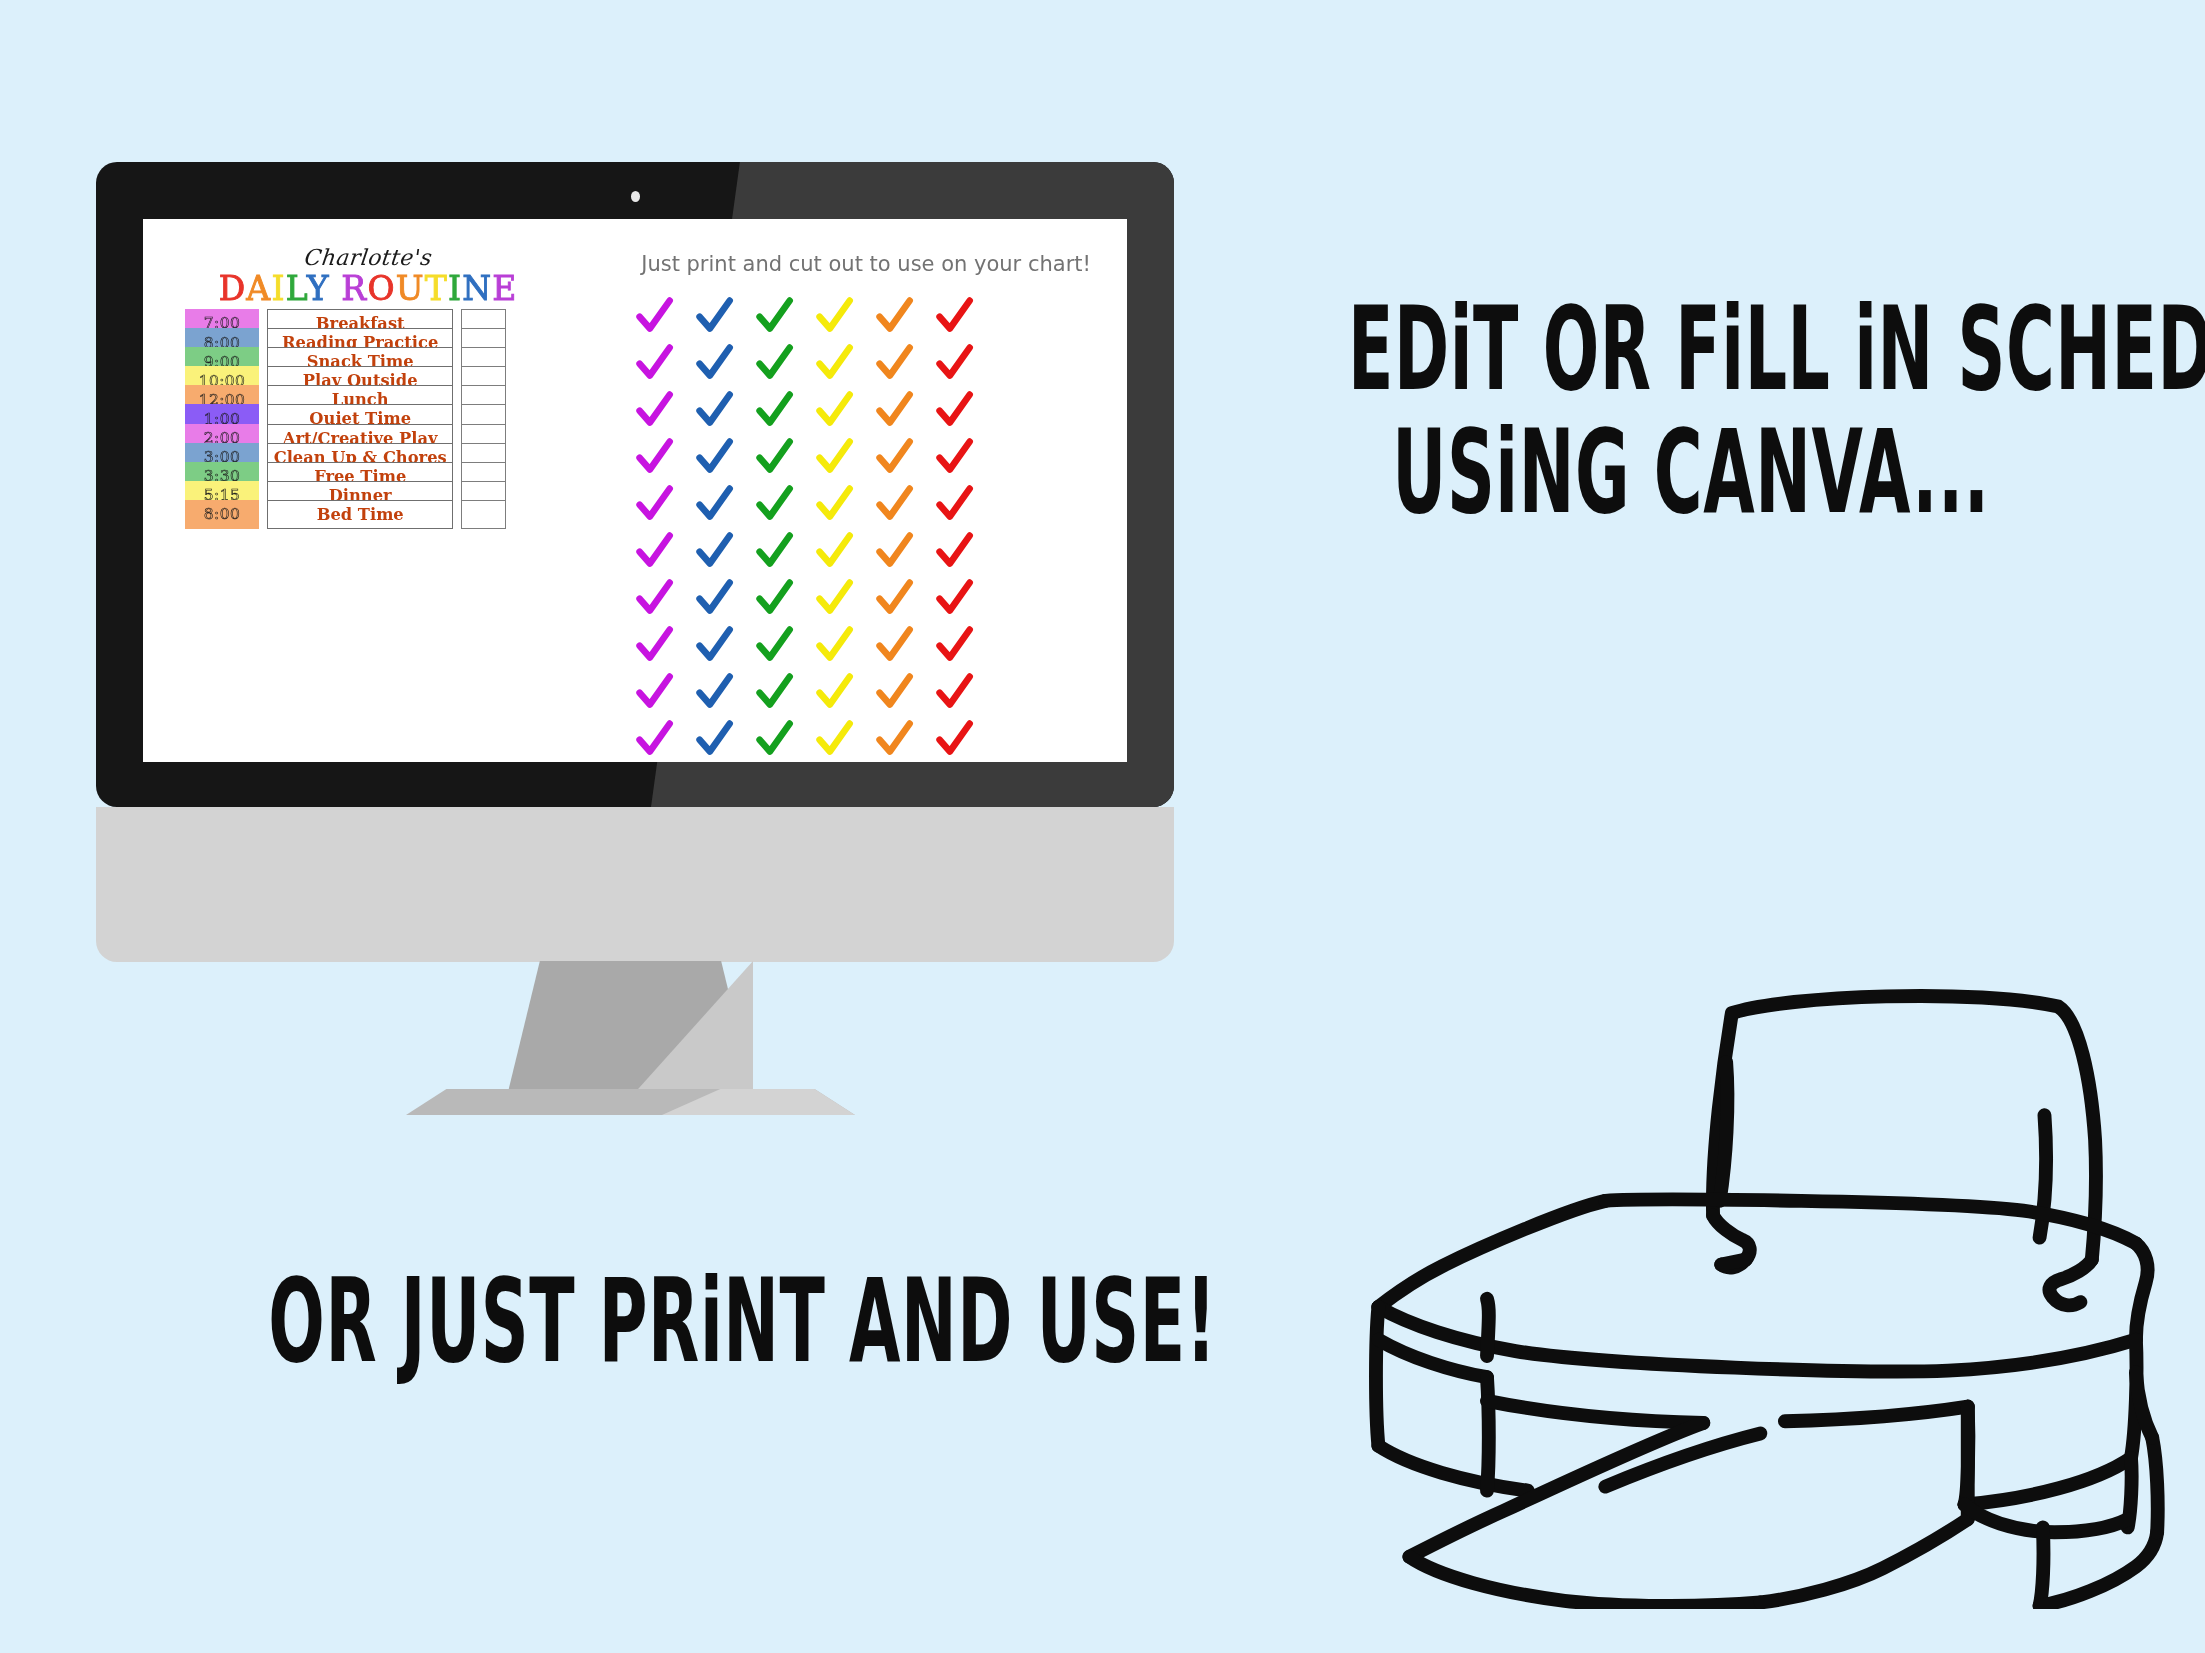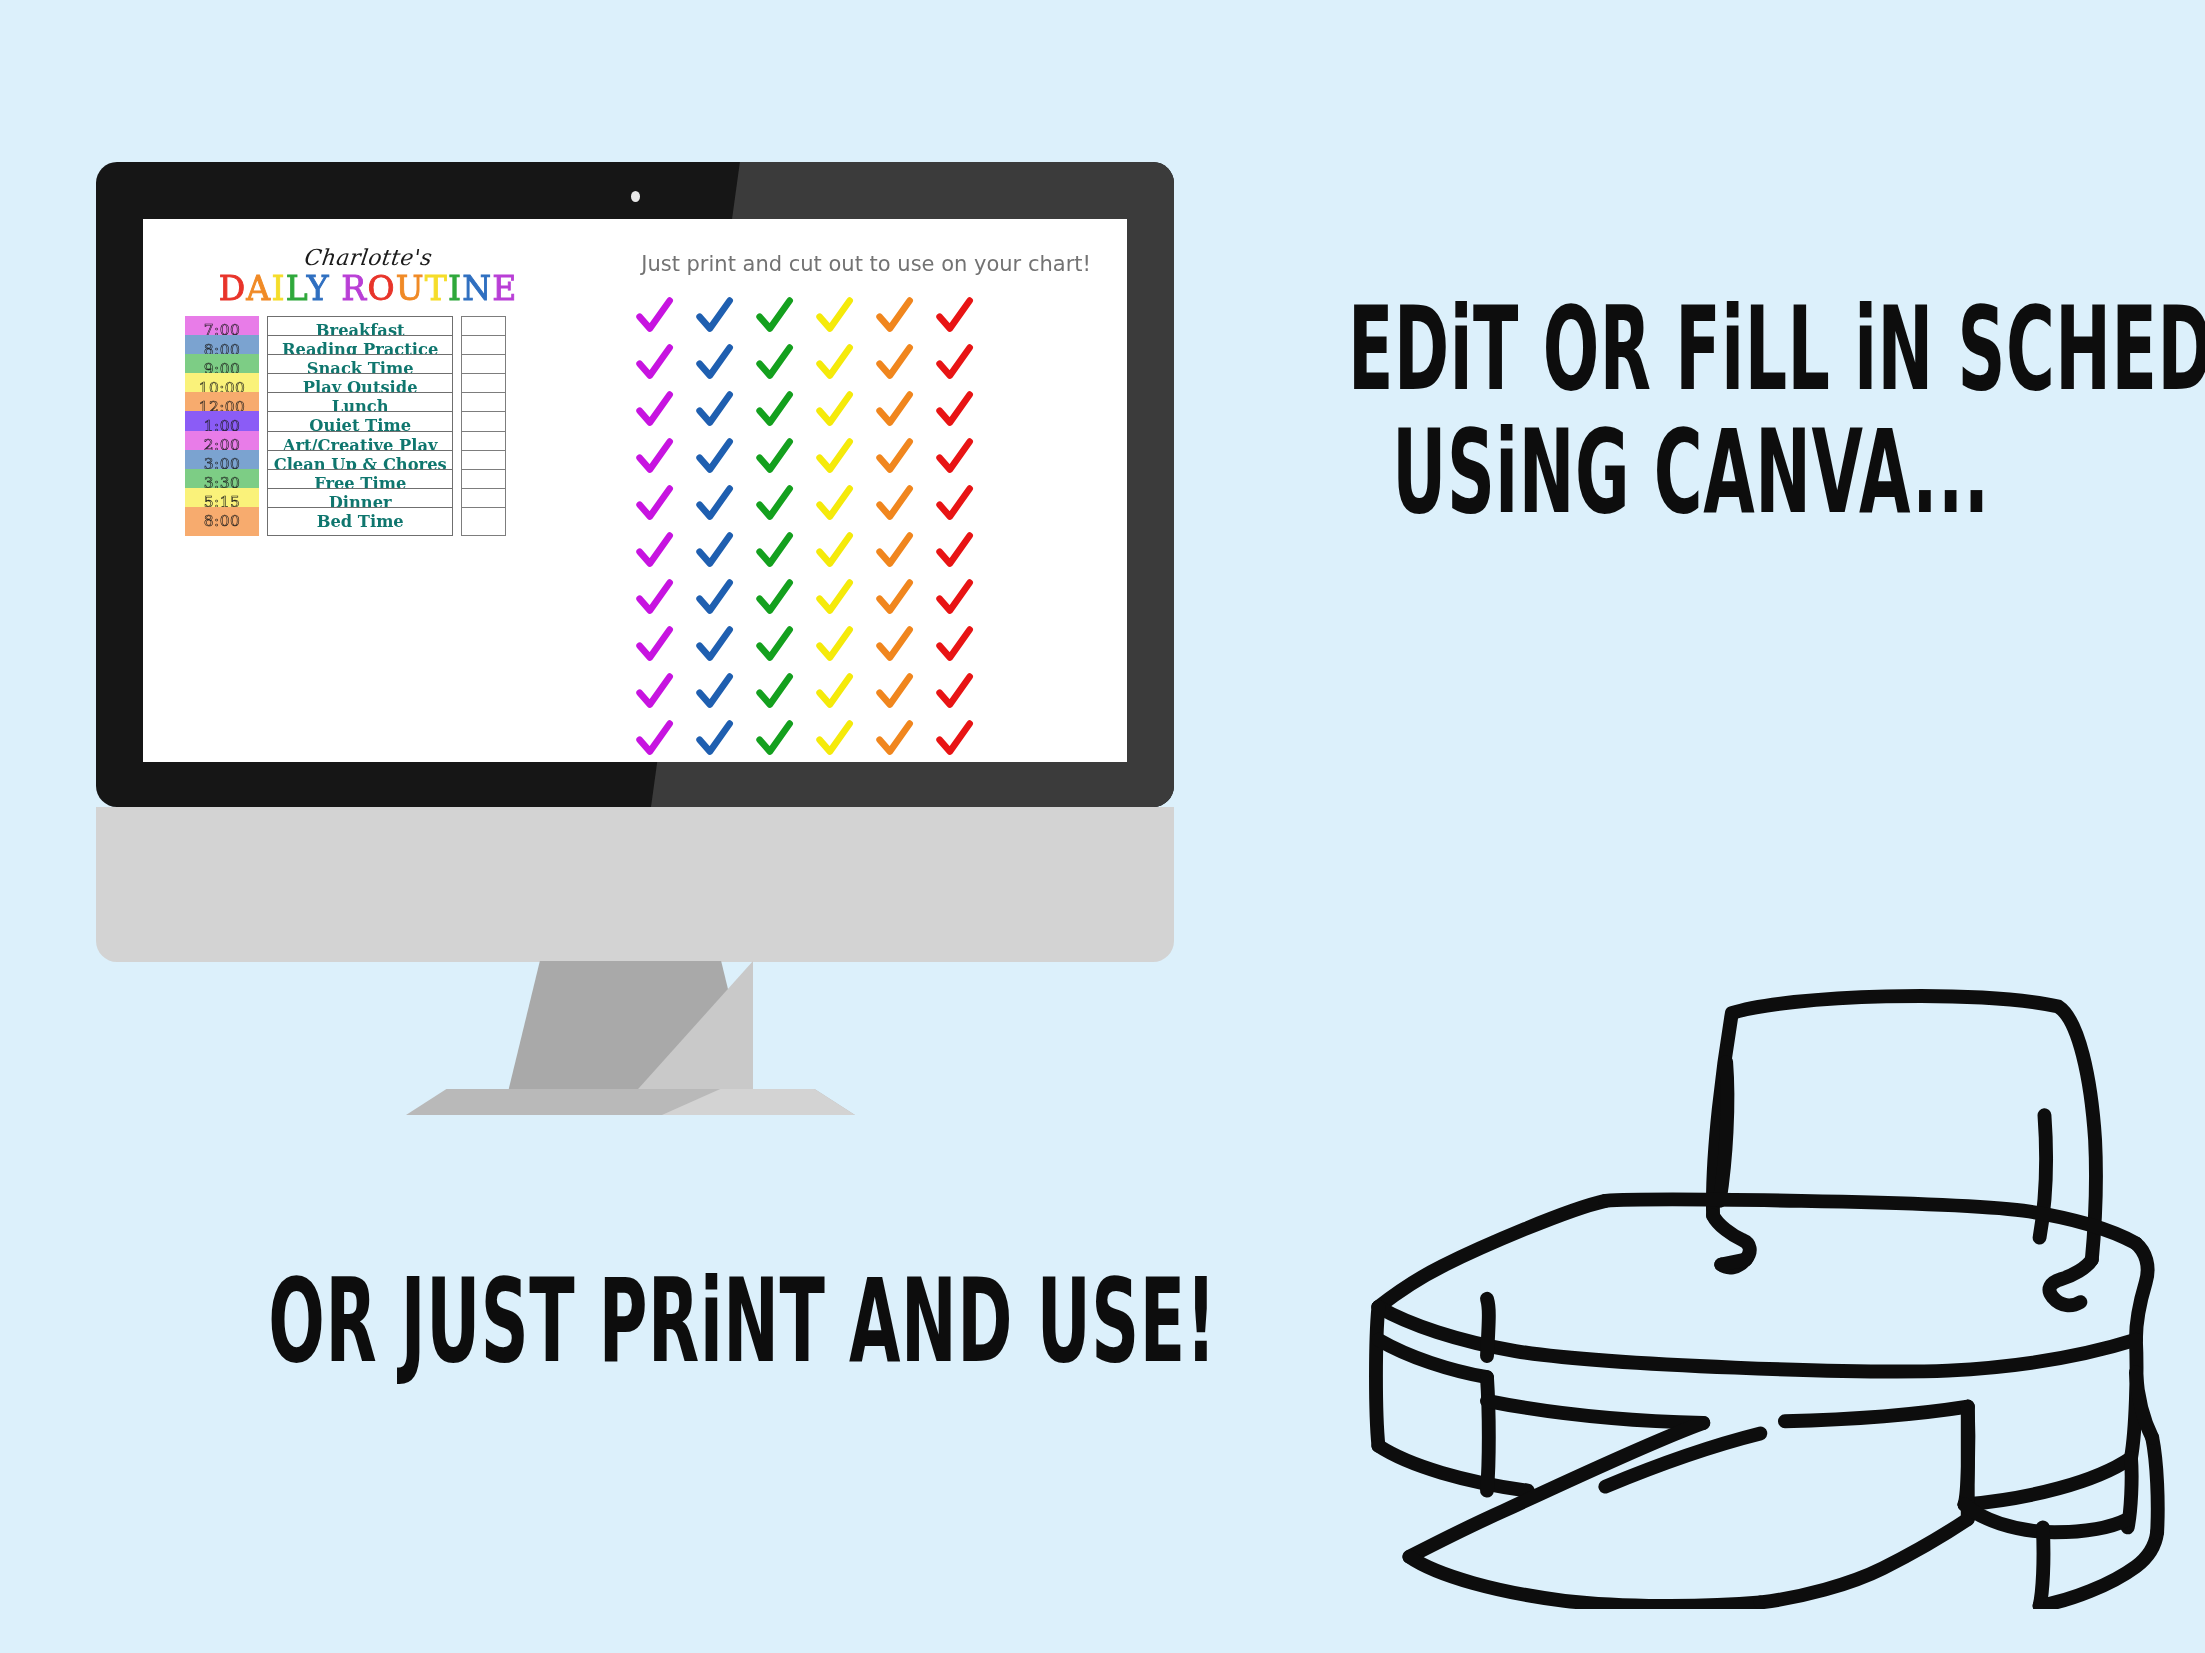--- a/index.html
+++ b/index.html
@@ -75,36 +75,36 @@
     font-size:33px; font-weight:400; letter-spacing:1.2px;
     line-height:1;
   }
   .routine-title span {
     -webkit-text-stroke:0.9px currentColor;
     color:transparent;
   }
   .routine-title span.sp { -webkit-text-stroke:0; }
 
   .rows { margin-top:11.4px; }
-  .row { display:flex; margin-bottom:4.1px; height:15px; }
+  .row { display:flex; align-items:center; margin-bottom:4.1px; height:15px; }
   .time-pill {
     width:74px; height:29px; display:flex; align-items:center;
     justify-content:center;
     font-family:"DejaVu Serif", serif; font-size:15.5px;
     color:#1a1a1a; letter-spacing:0.4px;
   }
   .time-pill span {
     -webkit-text-stroke:0.6px #1a1a1a; color:transparent;
   }
   .act-box {
     width:186px; height:29px; margin-left:8.2px;
     border:1.1px solid #6f6f6f; background:#fff;
     display:flex; align-items:center; justify-content:center;
     font-family:"DejaVu Serif", serif; font-weight:700;
-    font-size:16.3px; color:#0f766e; white-space:nowrap;
+    font-size:16.3px; color:#c2410c; white-space:nowrap;
   }
   .check-box {
     width:45px; height:29px; margin-left:8.2px;
     border:1.1px solid #7d7d7d; background:#fff;
   }
 
   .cut-note {
     font-family:"DejaVu Sans", sans-serif;
     font-size:21px; color:#737373; margin-left:8.2px;
   }

